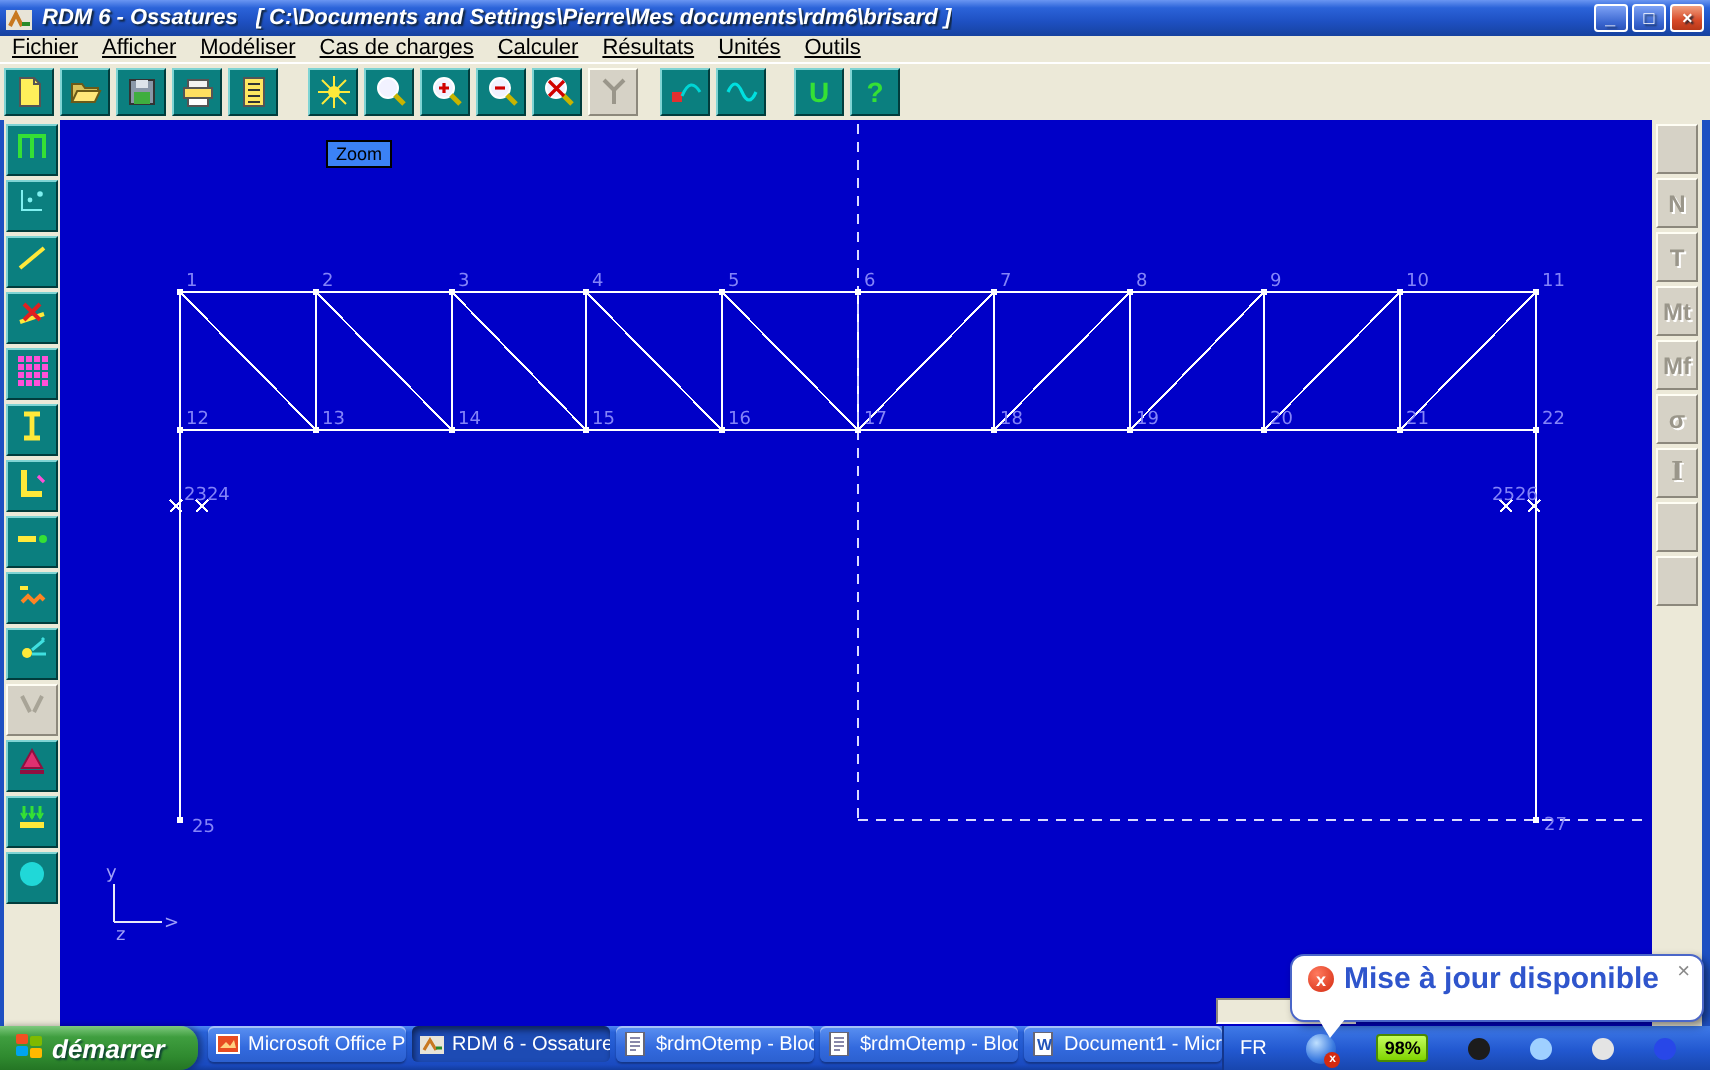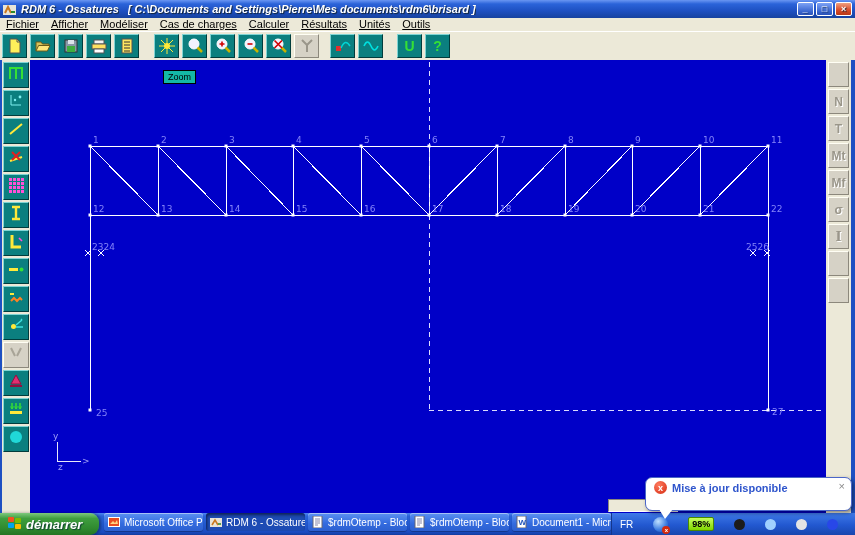--- a/index.html
+++ b/index.html
@@ -68,21 +68,21 @@
   }
   .embossed{color:#9a968a;text-shadow:1px 1px 0 #fff;font-weight:bold;font-size:12px;}
   .embossed.serif{font-family:"DejaVu Serif",serif;font-size:13px;}
   
   .canvas{
     position:absolute;left:30px;top:60px;width:796px;height:453px;background:#0000c8;
   }
   .canvas svg{position:absolute;left:0;top:0;}
   .tooltip-zoom{
     position:absolute;left:133px;top:10px;height:12px;line-height:12px;
-    background:#14b8a6;border:1px solid #000;color:#000;font-size:9px;padding:0 4px;
+    background:#3b82f6;border:1px solid #000;color:#000;font-size:9px;padding:0 4px;
   }
   .status-box{
     position:absolute;left:578px;top:439px;width:70px;height:13px;background:#ece9d8;
     border:1px solid;border-color:#8c887c #fff #fff #8c887c;box-sizing:border-box;
     font-size:9px;color:#000;text-align:right;padding-right:6px;line-height:11px;
   }
   
   .balloon{
     position:absolute;left:645px;top:477px;width:207px;height:34px;background:#fff;
     border:1px solid #4a66c8;border-radius:7px;box-shadow:2px 2px 4px rgba(0,0,0,.45);
@@ -90,21 +90,21 @@
   }
   .balloon-tail{
     position:absolute;left:13px;bottom:-9px;width:0;height:0;z-index:31;
     border-left:6px solid transparent;border-right:8px solid transparent;border-top:10px solid #fff;
   }
   .balloon-head{display:flex;align-items:center;gap:5px;}
   .balloon-badge{
     width:13px;height:13px;border-radius:50%;background:radial-gradient(circle at 35% 30%,#ff7a5e,#d42a10);
     color:#fff;font-size:9px;font-weight:bold;display:flex;align-items:center;justify-content:center;flex:0 0 auto;
   }
-  .balloon-title{color:#2f55cc;font-weight:bold;font-size:11px;white-space:nowrap;}
+  .balloon-title{color:#2f55cc;font-weight:bold;font-size:15px;white-space:nowrap;}
   .balloon-close{margin-left:auto;color:#8a8a8a;font-size:11px;line-height:10px;align-self:flex-start;}
   .balloon-msg{color:#4a4a4a;font-size:9px;padding-left:18px;white-space:nowrap;}
   
   .taskbar{
     position:absolute;left:0;bottom:0;width:855px;height:22px;z-index:20;
     background:linear-gradient(180deg,#4f86f2 0%,#2a63da 14%,#2157cd 55%,#1a4ac0 88%,#123c9e 100%);
     display:flex;
   }
   .start-btn{
     height:22px;width:99px;flex:0 0 auto;display:flex;align-items:center;gap:4px;

